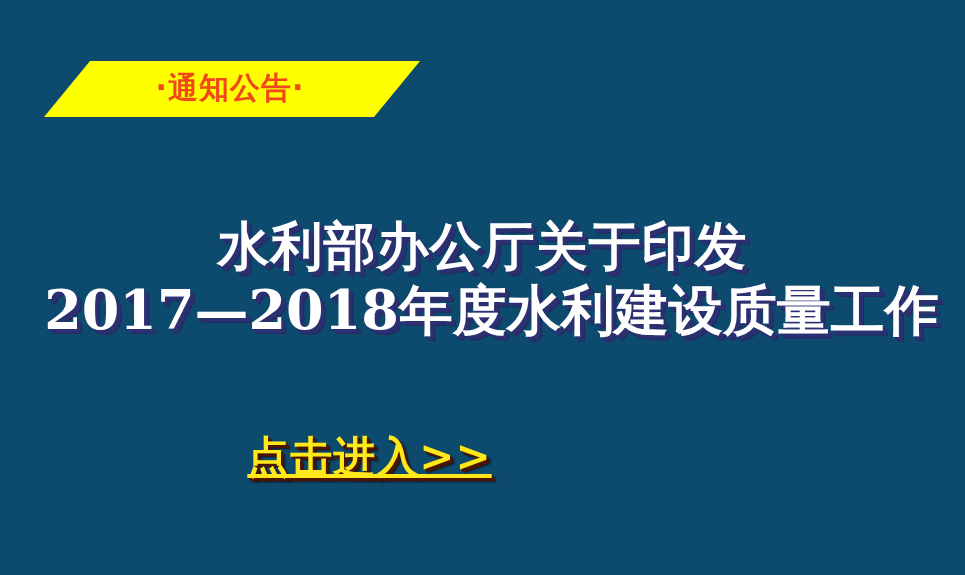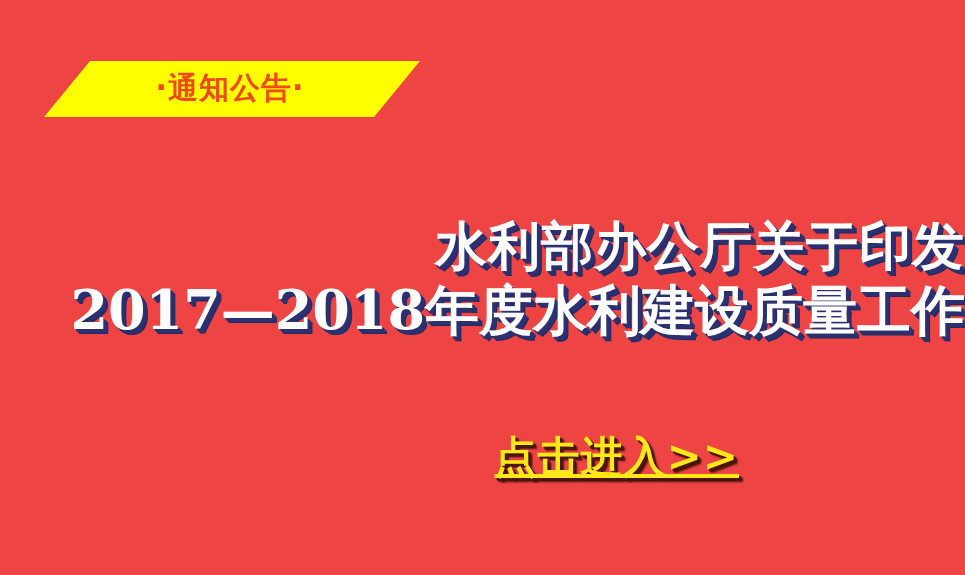--- a/index.html
+++ b/index.html
@@ -10,21 +10,21 @@
     width: 965px;
     height: 575px;
     overflow: hidden;
     font-family: "DejaVu Sans", "Liberation Sans", sans-serif;
   }
 
   #poster {
     position: relative;
     width: 965px;
     height: 575px;
-    background: #ef4444;
+    background: #0c4a6e;
     overflow: hidden;
   }
 
   
   .ribbon {
     position: absolute;
     left: 44px;
     top: 61px;
     width: 376px;
     height: 56px;
@@ -47,21 +47,21 @@
     top: -1px;
     left: -2px;
   }
 
   
   .title-block {
     position: absolute;
     left: 0;
     top: 214px;
     width: 965px;
-    text-align: right;
+    text-align: center;
   }
   .title-line {
     color: #ffffff;
     font-family: "DejaVu Serif", "Liberation Serif", serif;
     font-weight: bold;
     font-size: 52px;
     line-height: 64px;
     white-space: nowrap;
     text-shadow:
        4px 4px 0 #2a3070,
@@ -77,21 +77,21 @@
   }
 
   
   .cta-row {
     position: absolute;
     left: 0;
     top: 432px;
     width: 804px;
     padding-right: 65px;
     box-sizing: border-box;
-    text-align: right;
+    text-align: center;
   }
   .cta-link {
     display: inline-block;
     color: #ffe81a;
     font-family: "DejaVu Serif", "Liberation Serif", serif;
     font-weight: bold;
     font-size: 42px;
     line-height: 50px;
     white-space: nowrap;
     letter-spacing: 1px;

